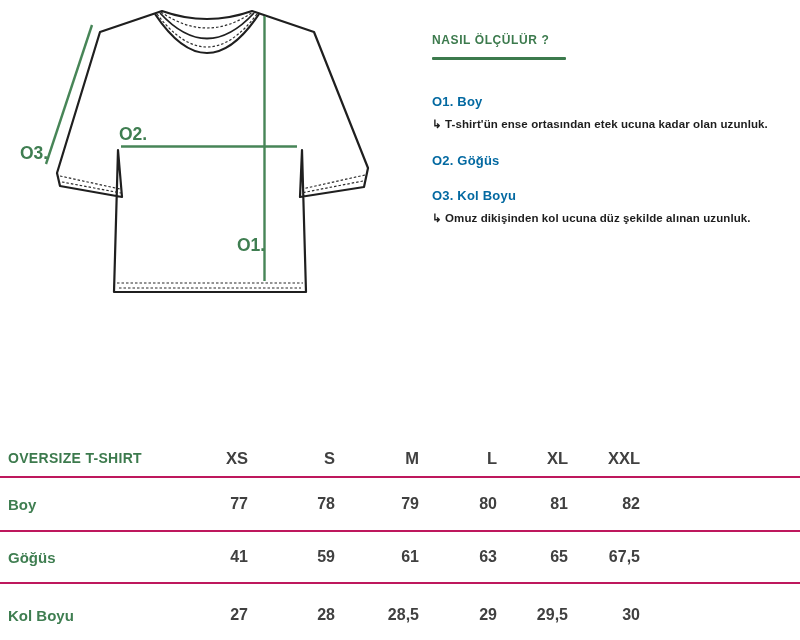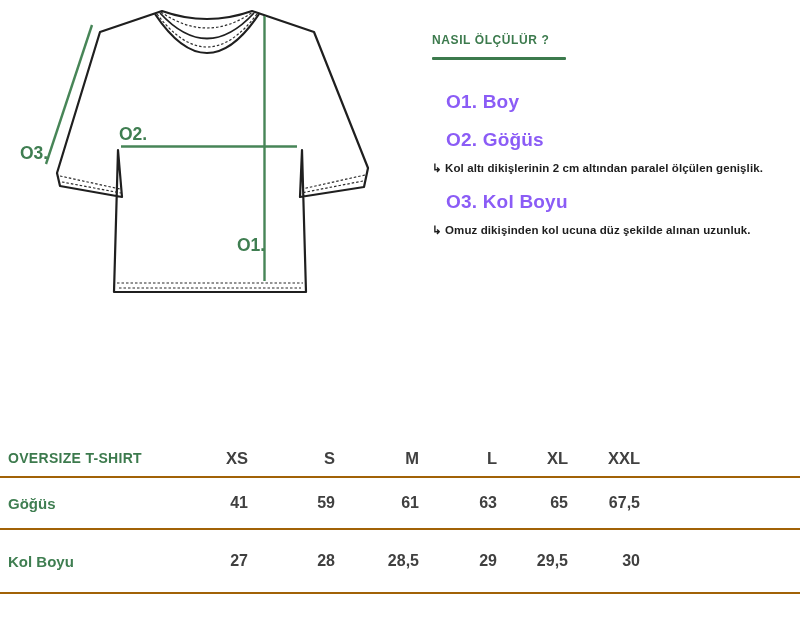--- a/index.html
+++ b/index.html
@@ -26,36 +26,36 @@
   .guide{position:absolute;left:432px;top:30px;width:360px;}
   .guide-title{
     margin:0;font-size:12px;line-height:20px;font-weight:700;
     letter-spacing:.6px;color:#3c7a4d;
   }
   .title-underline{width:134px;height:3px;background:#3c7a4d;margin-top:7px;border-radius:1px;}
   .gsec{margin-top:21px;}
   .gsec.first{margin-top:33px;}
   .gsec.last{margin-top:18px;}
   .gsec h3{
-    margin:14px;font-size:19px;line-height:17px;font-weight:600;
-    color:#8b5cf6;letter-spacing:.2px;
+    margin:0;font-size:13px;line-height:17px;font-weight:600;
+    color:#0369a1;letter-spacing:.2px;
   }
   .gsec p{
     margin:8px 0 0 0;font-size:11.5px;line-height:13px;font-weight:600;
     color:#1d1d1d;letter-spacing:.1px;
   }
 
   
   .size-table{position:absolute;left:0;top:440px;width:800px;}
   .trow{
     display:grid;
     grid-template-columns:160px 88px 87px 84px 78px 71px 72px;
     align-items:center;
     box-sizing:border-box;
-    border-bottom:2px solid #a16207;
+    border-bottom:2px solid #be185d;
   }
   .trow.head{height:38px;}
   .trow.r1{height:54px;}
   .trow.r2{height:52px;}
   .trow.r3{height:64px;}
   .tlabel{
     padding-left:8px;color:#3f7e51;font-weight:600;font-size:15px;
   }
   .trow.head .tlabel{font-size:14px;font-weight:700;letter-spacing:.3px;color:#3c7a4d;}
   .tcell{
@@ -98,44 +98,53 @@
       <text x="20" y="159">O3.</text>
     </svg>
   </div>
 
   <div class="guide">
     <h2 class="guide-title">NASIL ÖLÇÜLÜR ?</h2>
     <div class="title-underline"></div>
 
     <div class="gsec first">
       <h3>O1. Boy</h3>
+      <p>↳ T-shirt'ün ense ortasından etek ucuna kadar olan uzunluk.</p>
     </div>
 
     <div class="gsec">
       <h3>O2. Göğüs</h3>
-      <p>↳ Kol altı dikişlerinin 2 cm altından paralel ölçülen genişlik.</p>
     </div>
 
     <div class="gsec last">
       <h3>O3. Kol Boyu</h3>
       <p>↳ Omuz dikişinden kol ucuna düz şekilde alınan uzunluk.</p>
     </div>
   </div>
 
   <div class="size-table">
     <div class="trow head">
       <div class="tlabel">OVERSIZE T-SHIRT</div>
       <div class="tcell">XS</div>
       <div class="tcell">S</div>
       <div class="tcell">M</div>
       <div class="tcell">L</div>
       <div class="tcell">XL</div>
       <div class="tcell">XXL</div>
     </div>
 
+    <div class="trow r1">
+      <div class="tlabel">Boy</div>
+      <div class="tcell">77</div>
+      <div class="tcell">78</div>
+      <div class="tcell">79</div>
+      <div class="tcell">80</div>
+      <div class="tcell">81</div>
+      <div class="tcell">82</div>
+    </div>
 
     <div class="trow r2">
       <div class="tlabel">Göğüs</div>
       <div class="tcell">41</div>
       <div class="tcell">59</div>
       <div class="tcell">61</div>
       <div class="tcell">63</div>
       <div class="tcell">65</div>
       <div class="tcell">67,5</div>
     </div>

